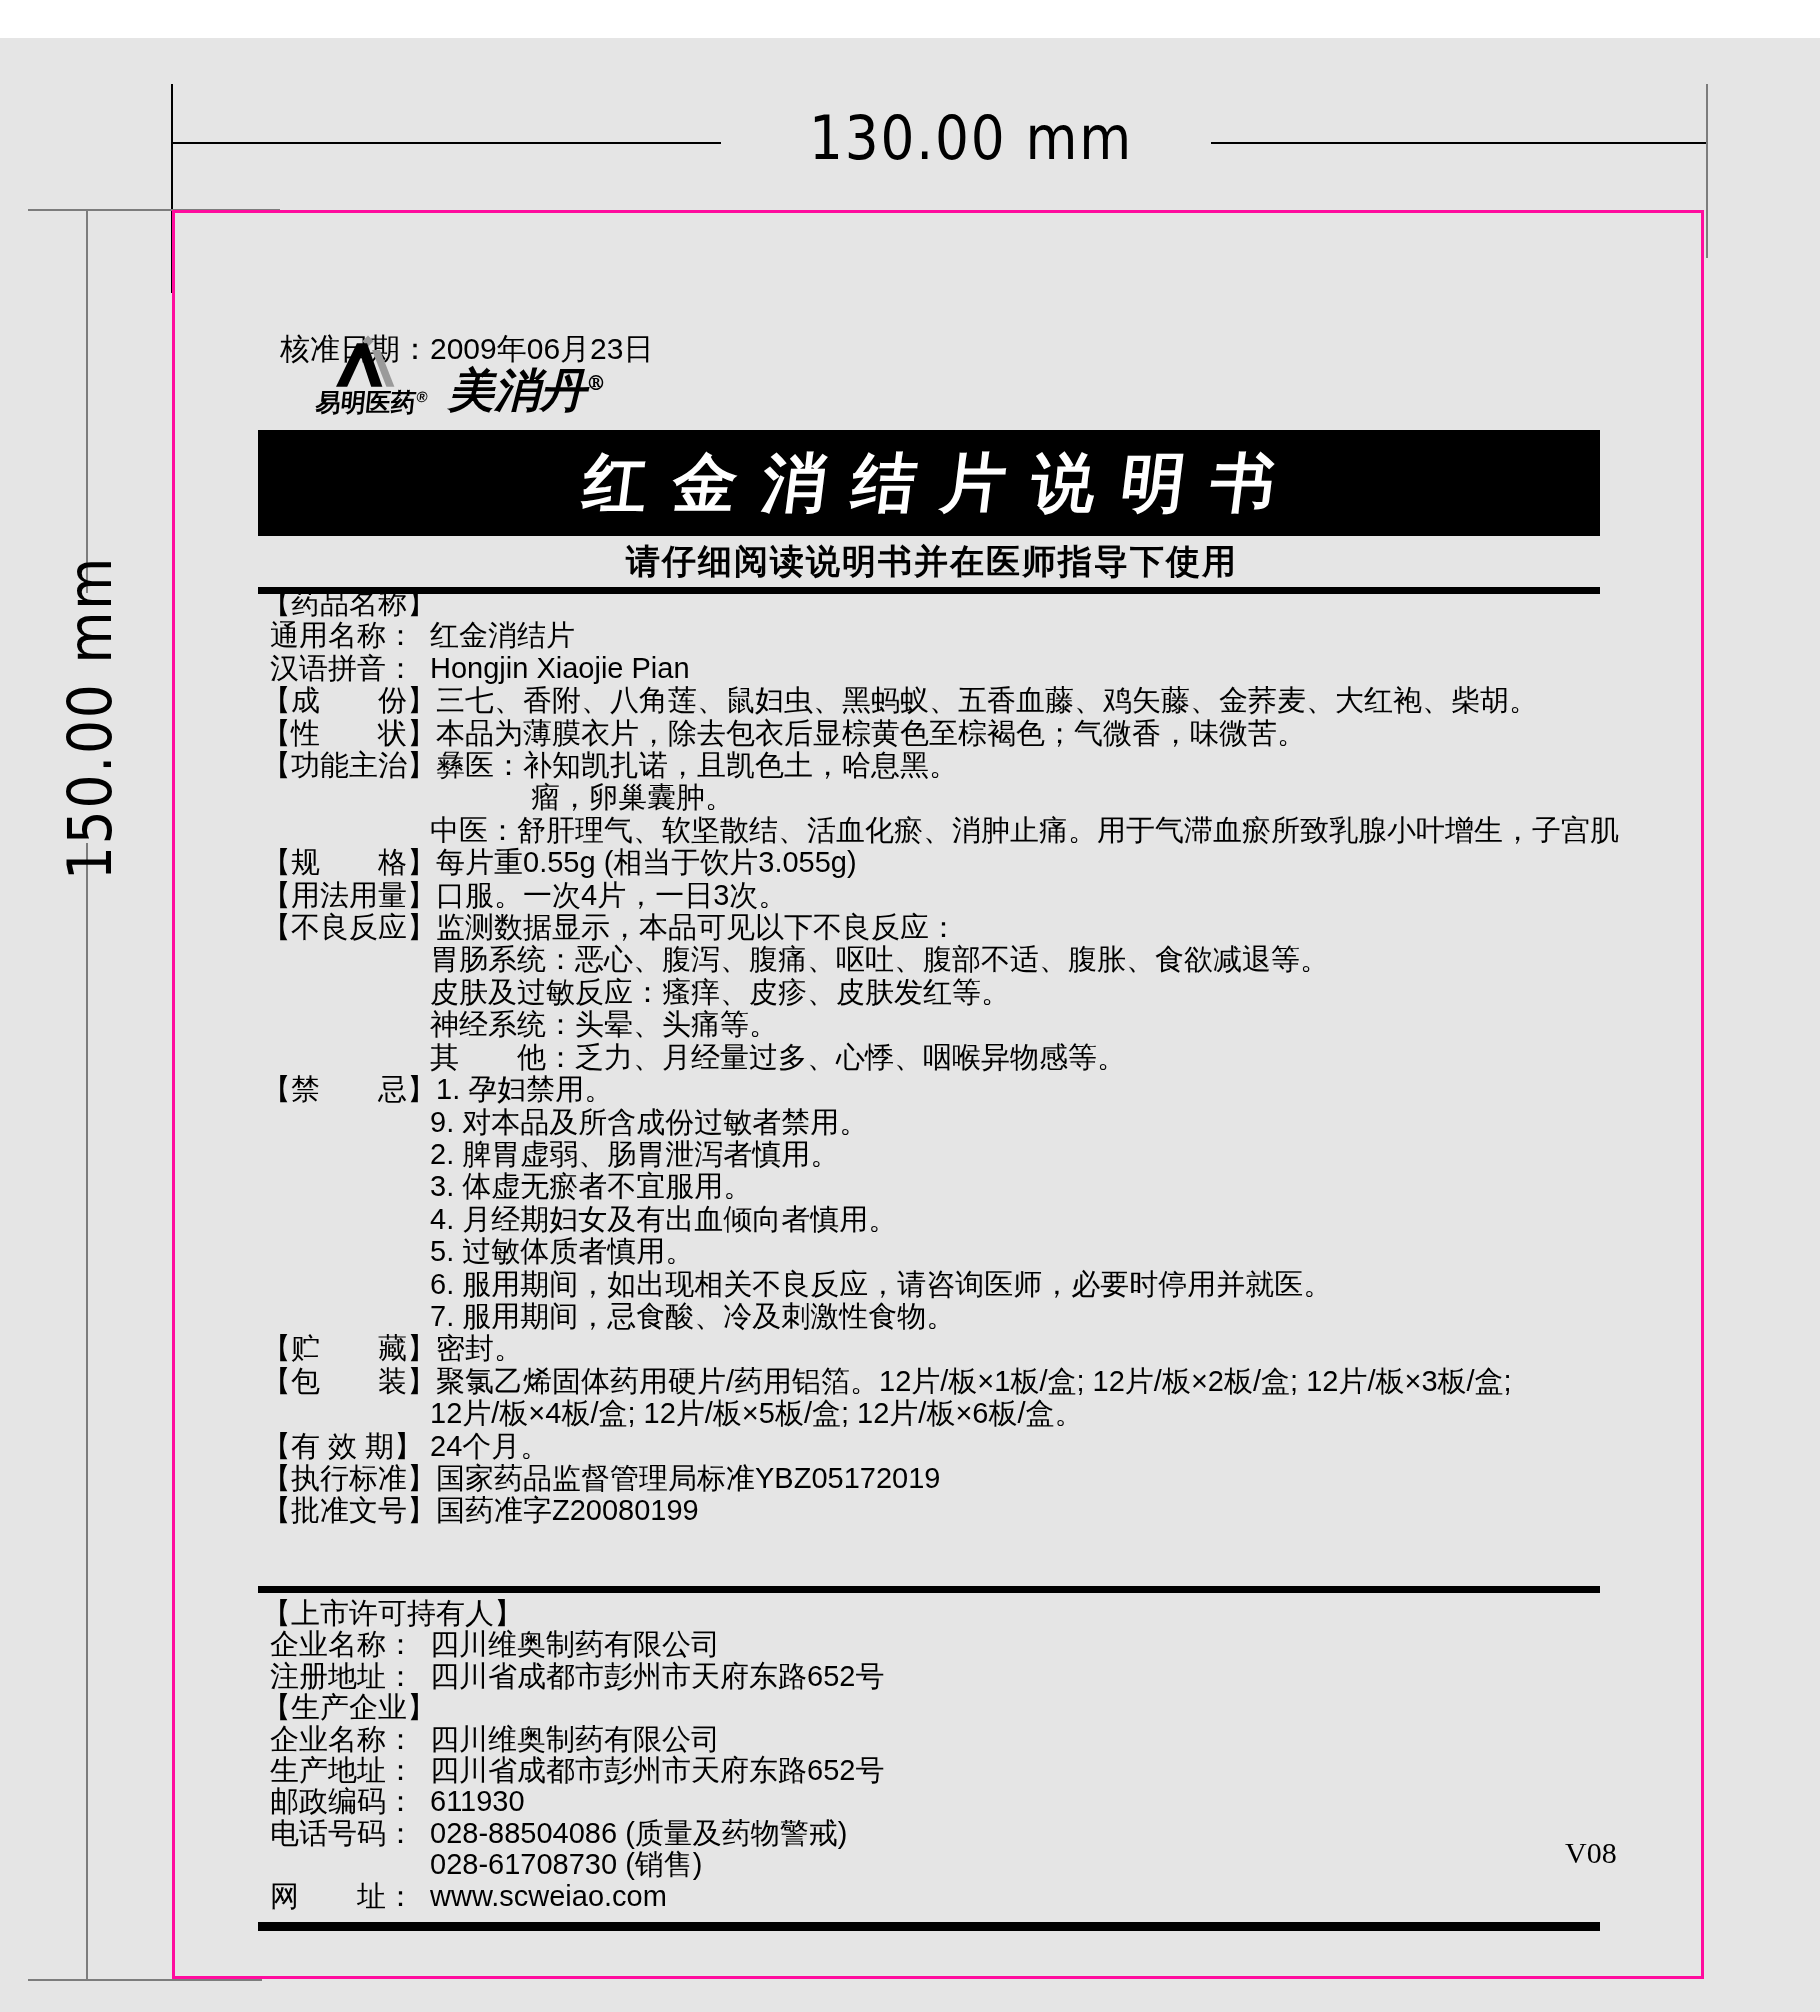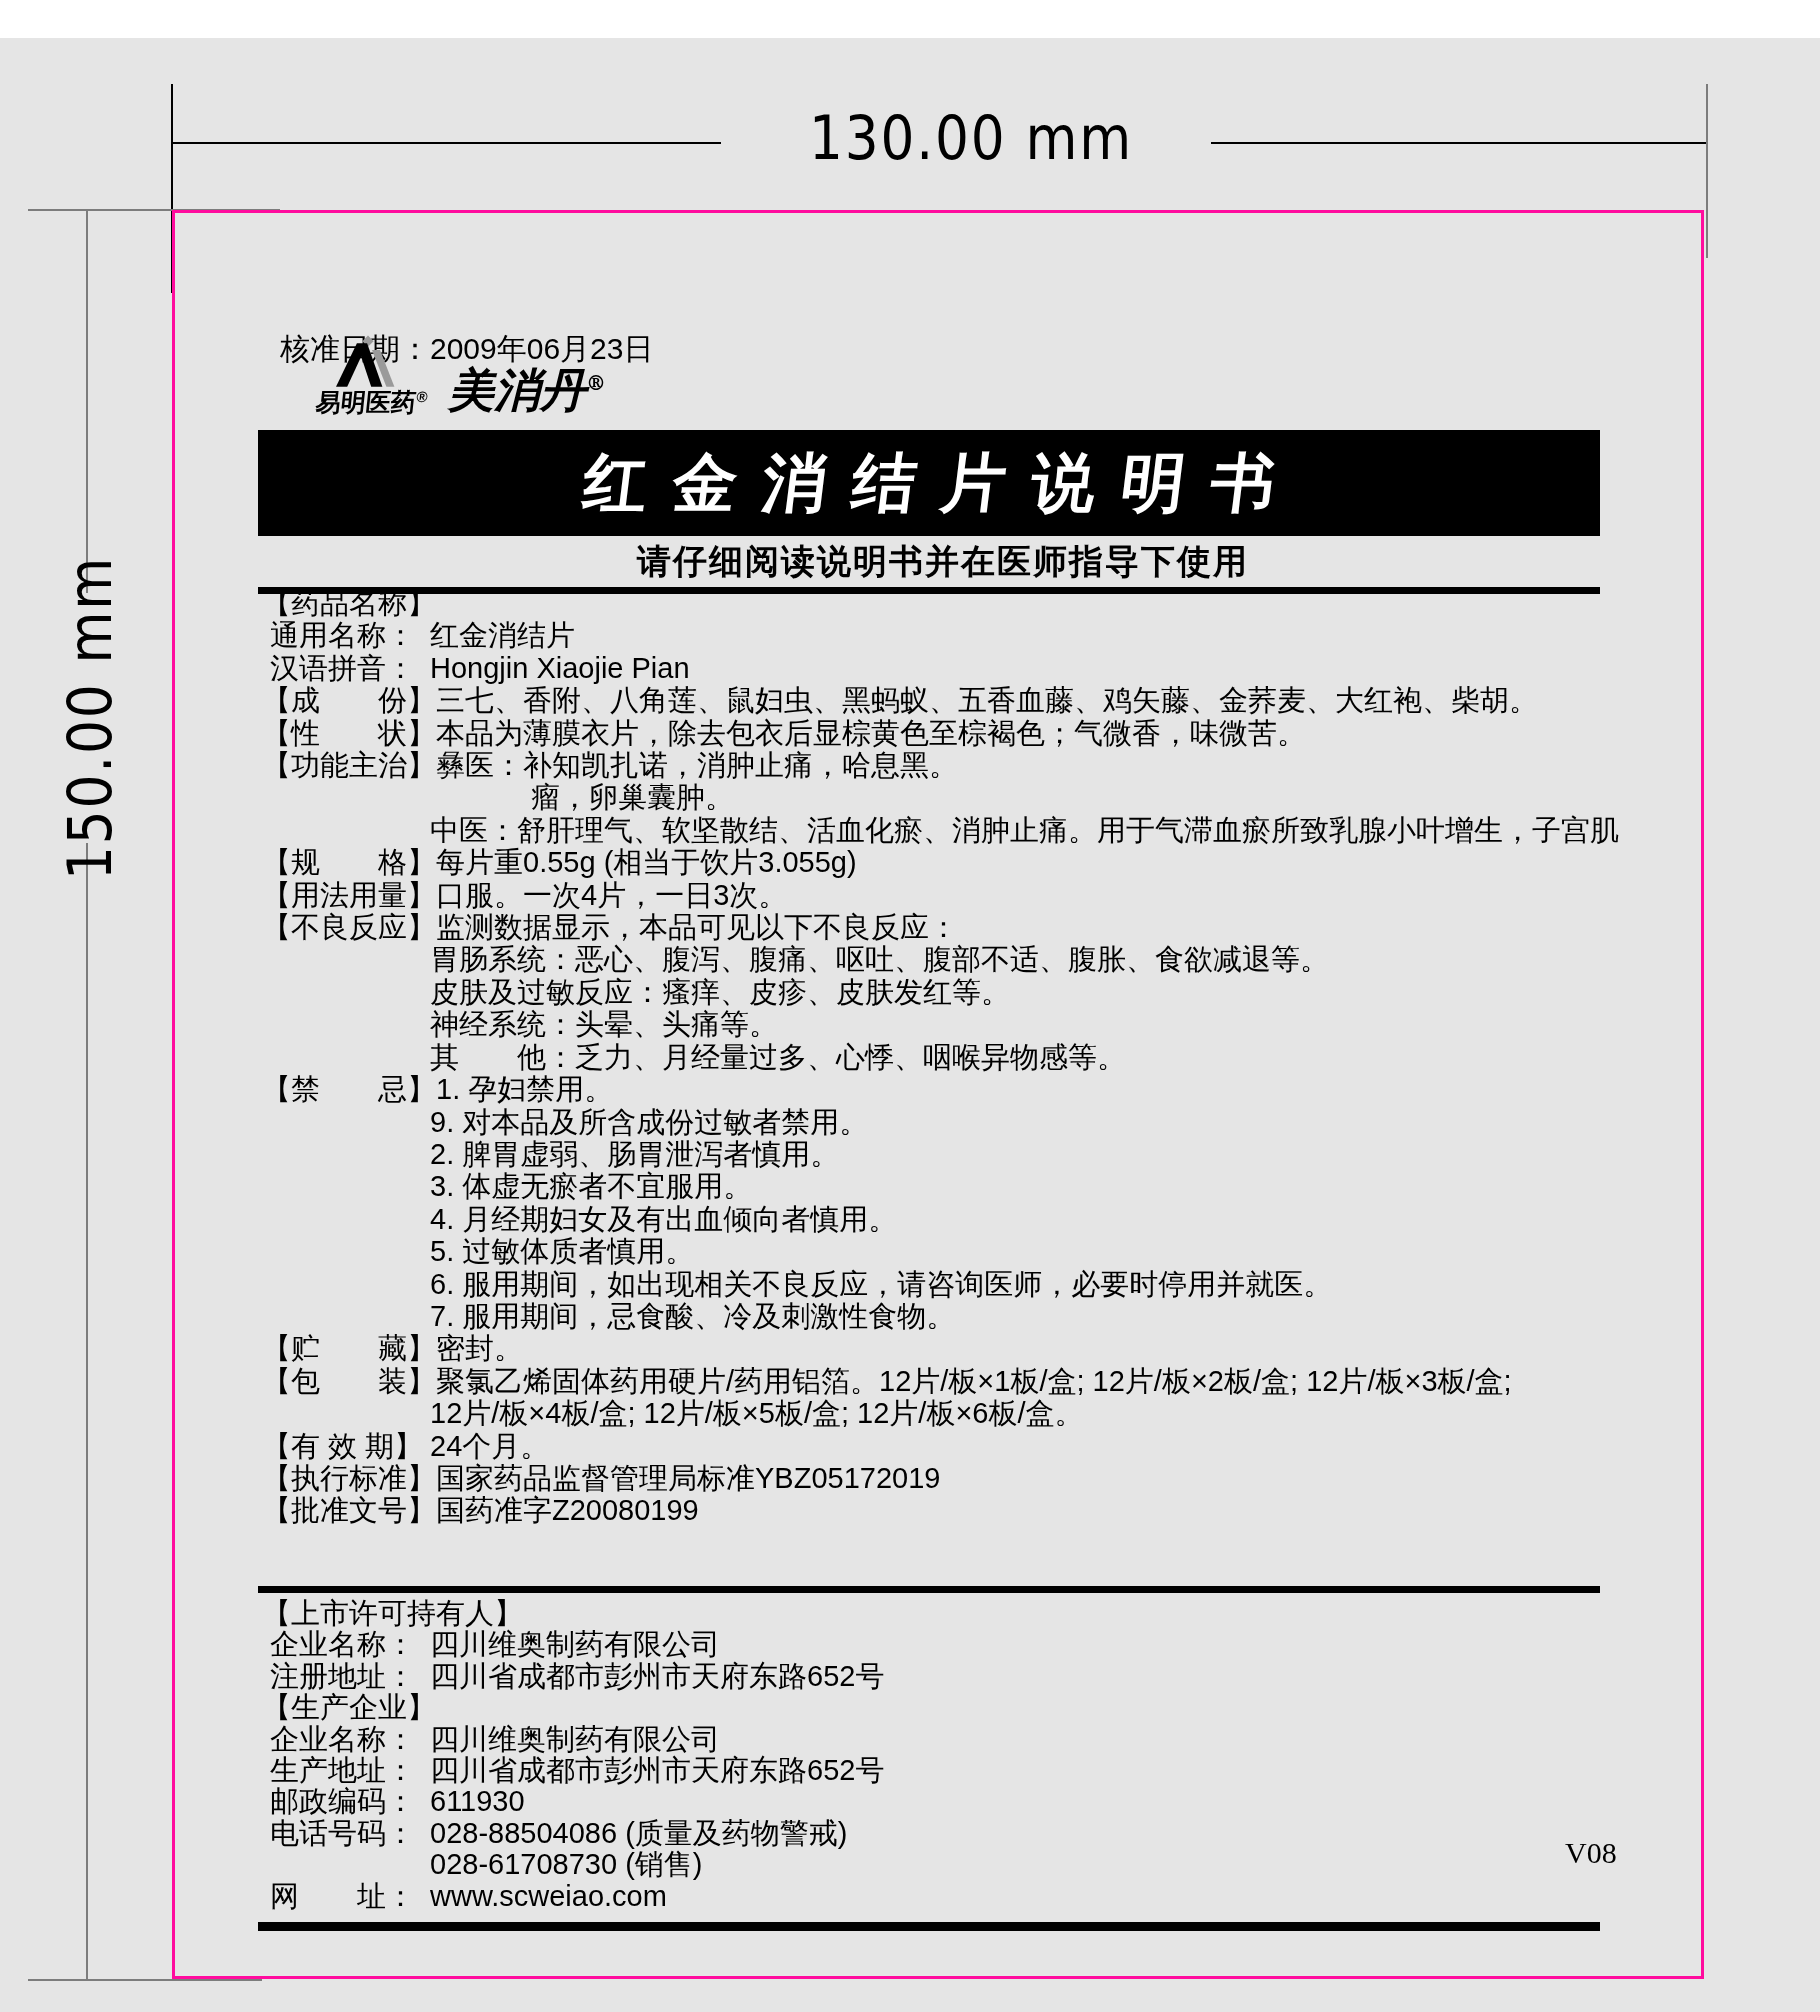--- a/index.html
+++ b/index.html
@@ -22,21 +22,21 @@
   .logo-icon{left:328px;top:294px;width:80px;height:60px;}
   .logo-company{left:316px;top:348px;font-size:25px;font-weight:bold;transform:skewX(-6deg);white-space:nowrap;}
   .logo-company sup{font-size:15px;}
   .logo-brand{left:448px;top:322px;font-size:46px;font-weight:bold;font-style:italic;
               font-family:"DejaVu Serif","Liberation Serif",serif;white-space:nowrap;}
   .logo-brand sup{font-size:20px;font-style:normal;}
   .banner{left:258px;top:392px;width:1342px;height:106px;background:#000;
           display:flex;align-items:center;justify-content:center;}
   .banner span{color:#fff;font-size:64px;font-weight:bold;letter-spacing:.40em;
                text-indent:.40em;transform:skewX(-7deg);white-space:nowrap;}
-  .subtitle{left:272px;top:501px;width:1342px;text-align:center;font-size:34px;font-weight:bold;letter-spacing:2px;}
+  .subtitle{left:261px;top:501px;width:1342px;text-align:center;font-size:34px;font-weight:bold;letter-spacing:2px;}
   .rule{left:258px;width:1342px;background:#000;}
   
   .textblock{left:262px;width:1350px;font-size:29px;}
   .main{top:549px;line-height:32.4px;}
   .bottom{top:1560px;line-height:31.4px;}
   .row{display:flex;align-items:baseline;}
   .lab{flex:0 0 168px;white-space:pre;}
   .txt{flex:1 1 auto;white-space:pre;}
   .ind1 .txt{padding-left:101px;}
   .version{left:1565px;top:1798px;font-size:30px;font-family:Liberation Serif, serif;}
@@ -98,21 +98,21 @@
     <div class="row">
         <span class="lab">【成　　份】</span>
         <span class="txt">三七、香附、八角莲、鼠妇虫、黑蚂蚁、五香血藤、鸡矢藤、金荞麦、大红袍、柴胡。</span>
       </div>
     <div class="row">
         <span class="lab">【性　　状】</span>
         <span class="txt">本品为薄膜衣片，除去包衣后显棕黄色至棕褐色；气微香，味微苦。</span>
       </div>
     <div class="row">
         <span class="lab">【功能主治】</span>
-        <span class="txt">彝医：补知凯扎诺，消肿止痛，哈息黑。</span>
+        <span class="txt">彝医：补知凯扎诺，且凯色土，哈息黑。</span>
       </div>
     <div class="row ind1">
         <span class="lab"></span>
         <span class="txt">瘤，卵巢囊肿。</span>
       </div>
     <div class="row">
         <span class="lab"></span>
         <span class="txt">中医：舒肝理气、软坚散结、活血化瘀、消肿止痛。用于气滞血瘀所致乳腺小叶增生，子宫肌</span>
       </div>
     <div class="row">

